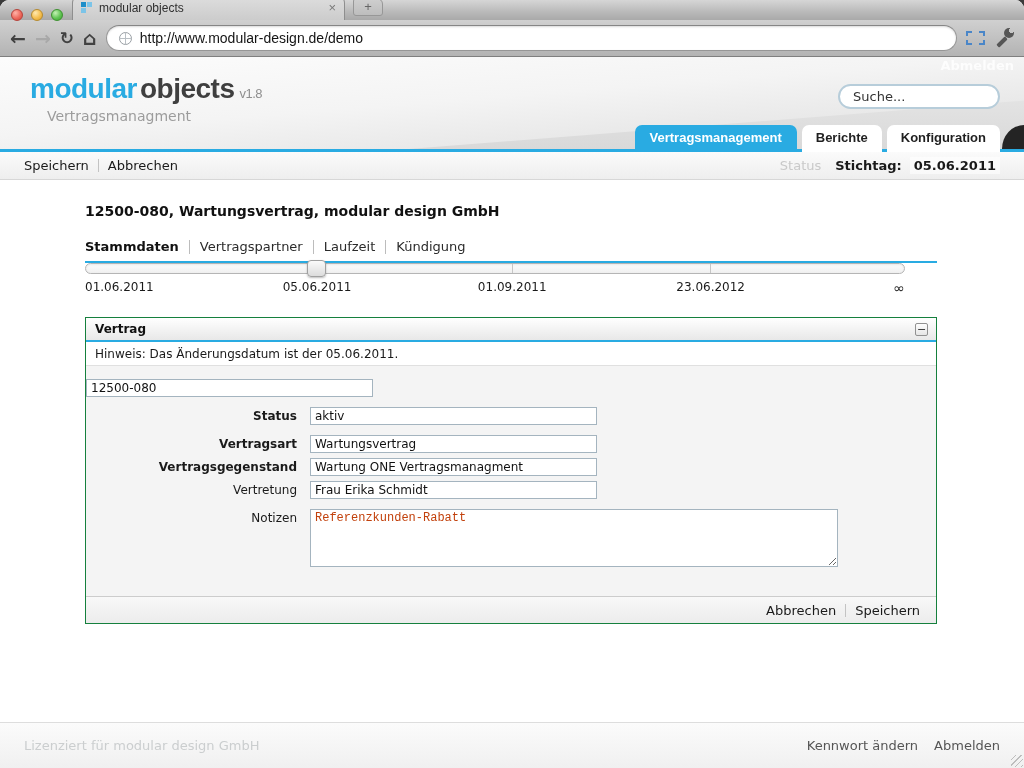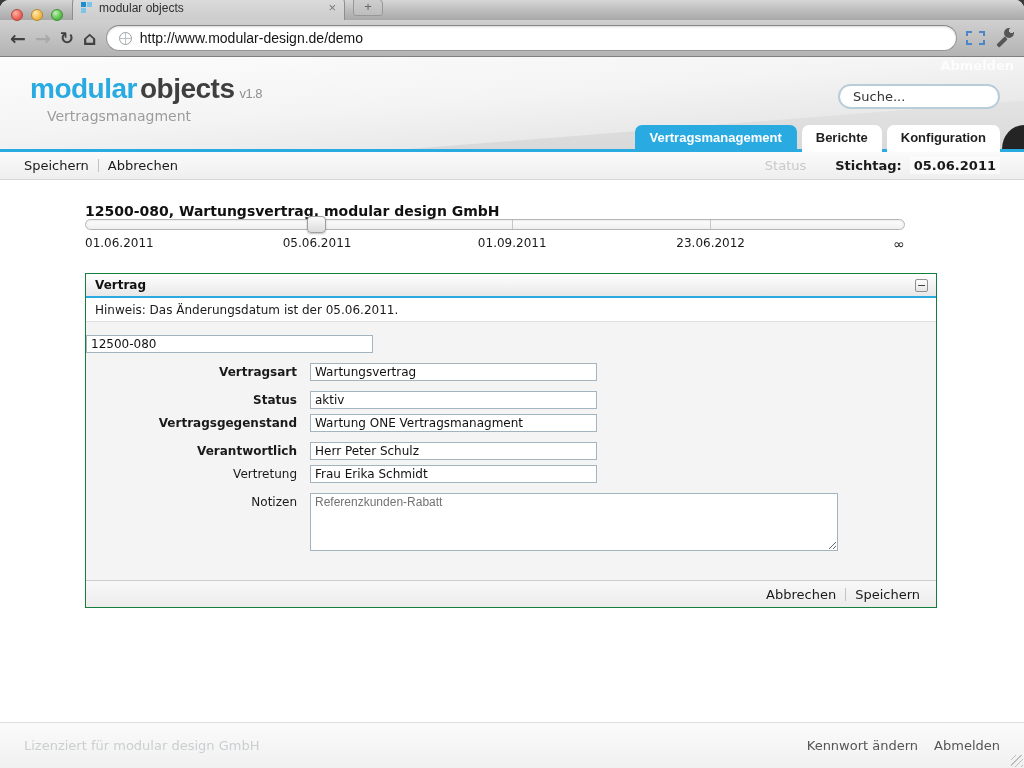--- a/index.html
+++ b/index.html
@@ -60,21 +60,21 @@
   .atab { height:27px; padding:0 14px; background:#fff; border-radius:7px 7px 0 0; font-family:"Liberation Sans",sans-serif; font-size:13px; font-weight:bold; color:#1f1f1f; line-height:25px; cursor:pointer; }
   .atab.active { background:#29abe2; color:#fff; padding:0 15px; }
   .dark-corner { position:absolute; right:0; bottom:0; width:22px; height:24px; background:#242424; border-top-left-radius:100% 100%; z-index:1; }
   .blue-line { height:3px; background:#29abe2; flex:none; }
 
   .app-toolbar { height:28px; flex:none; background:linear-gradient(180deg,#fbfbfb,#eeeeee); border-bottom:1px solid #d7d7d7; display:flex; align-items:center; padding:0 24px; font-size:13px; color:#1a1a1a; }
   .tb-link { cursor:pointer; white-space:nowrap; }
   .tb-sep { display:inline-block; width:0; height:13px; border-left:1px solid #c3c3c3; margin:0 9px; }
   .tb-right { margin-left:auto; display:flex; align-items:center; }
   .tb-today { color:#c9c9c9; margin-right:14px; cursor:default; }
-  .tb-stichtag { font-weight:bold; margin-right:8px;margin-left:15px; }
+  .tb-stichtag { font-weight:bold; margin-right:8px; }
   .tb-date { font-weight:bold; background:rgba(255,255,255,.6); padding:1px 4px; cursor:pointer; }
 
   .content { flex:1; background:#fff; padding:0 87px 0 85px; overflow:hidden; }
   .doc-title { font-size:14px; font-weight:bold; color:#111; margin-top:23px; }
   .subtabs { margin-top:20px; padding-bottom:7px; border-bottom:2px solid #29abe2; display:flex; align-items:center; font-size:13px; color:#2b2b2b; }
   .stab { cursor:pointer; }
   .stab.active { font-weight:bold; color:#111; }
   .s-sep { display:inline-block; width:0; height:14px; border-left:1px solid #bcbcbc; margin:0 10px; }
 
   .timeline { width:820px; }
@@ -95,21 +95,21 @@
   .p-head { height:24px; background:linear-gradient(180deg,#ffffff,#e8e8e8); border-bottom:2px solid #29abe2; display:flex; align-items:center; padding:0 8px 0 9px; }
   .p-title { font-size:12px; font-weight:bold; color:#111; }
   .collapse { margin-left:auto; width:13px; height:13px; border:1px solid #919191; border-radius:2px; background:linear-gradient(180deg,#fdfdfd,#e6e6e6); font-size:11px; line-height:11px; text-align:center; color:#333; cursor:pointer; }
   .p-hint { height:24px; line-height:24px; background:#fff; border-bottom:1px solid #e0e0e0; padding:0 9px; font-size:12px; color:#1a1a1a; }
   .p-body { padding:13px 0 24px; }
   .frow { display:flex; align-items:flex-start; margin-bottom:5px; }
   .frow.gap { margin-top:10px; }
   .flabel { width:224px; text-align:right; padding-right:13px; font-size:12px; color:#1a1a1a; line-height:18px; flex:none; }
   .flabel.bold { font-weight:bold; }
   .finput { width:287px; height:18px; border:1px solid #a4b4bf; background:#fff; font-family:"DejaVu Sans",sans-serif; font-size:12px; color:#111; padding:0 4px; outline:none; }
-  .ftext { width:528px; height:58px; border:1px solid #a4b4bf; background:#fff; font-family:Liberation Sans, sans-serif; font-size:12px; color:#737373; padding:1px 4px; resize:both; outline:none; }
+  .ftext { width:528px; height:58px; border:1px solid #a4b4bf; background:#fff; font-family:Liberation Mono, monospace; font-size:12px; color:#c2410c; padding:1px 4px; resize:both; outline:none; }
   .p-foot { height:27px; background:linear-gradient(180deg,#f8f8f8,#ececec); border-top:1px solid #cccccc; display:flex; align-items:center; justify-content:flex-end; padding:0 16px; font-size:13px; color:#1a1a1a; }
 
   .app-footer { height:46px; flex:none; background:linear-gradient(180deg,#fbfbfb,#f0f0f0); border-top:1px solid #dddddd; display:flex; align-items:center; padding:0 24px; position:relative; }
   .license { font-size:13px; color:#cbcecf; }
   .f-links { margin-left:auto; display:flex; gap:16px; font-size:13px; color:#555; }
   .f-link { cursor:pointer;text-align:right; }
   .resize-grip { position:absolute; right:1px; bottom:1px; width:12px; height:12px; background:repeating-linear-gradient(135deg, rgba(0,0,0,0) 0 3px, #bdbdbd 3px 4px); cursor:nwse-resize; }
 </style>
 </head>
 <body>
@@ -176,20 +176,29 @@
       <span class="tb-right">
         <span class="tb-today">Status</span>
         <span class="tb-stichtag">Stichtag:</span>
         <span class="tb-date">05.06.2011</span>
       </span>
     </div>
 
     <div class="content">
       <h1 class="doc-title">12500-080, Wartungsvertrag, modular design GmbH</h1>
 
+      <div class="subtabs">
+        <span class="stab active">Stammdaten</span>
+        <span class="s-sep"></span>
+        <span class="stab">Vertragspartner</span>
+        <span class="s-sep"></span>
+        <span class="stab">Laufzeit</span>
+        <span class="s-sep"></span>
+        <span class="stab">Kündigung</span>
+      </div>
 
       <div class="timeline">
         <div class="track">
           <span class="tick t1"></span>
           <span class="tick t2"></span>
           <span class="handle"></span>
         </div>
         <div class="tl-labels">
           <span class="tl l0">01.06.2011</span>
           <span class="tl l1">05.06.2011</span>
@@ -203,34 +212,30 @@
         <div class="p-head">
           <span class="p-title">Vertrag</span>
           <span class="collapse">−</span>
         </div>
         <div class="p-hint">Hinweis: Das Änderungsdatum ist der 05.06.2011.</div>
         <div class="p-body">
           <div class="frow">
             <input class="finput" value="12500-080" style="">
           </div>
           <div class="frow gap">
+            <label class="flabel bold">Status</label>
+            <input class="finput" value="aktiv" style="">
+          </div>
+          <div class="frow gap">
             <label class="flabel bold">Vertragsart</label>
             <input class="finput" value="Wartungsvertrag" style="">
-          </div>
-          <div class="frow gap">
-            <label class="flabel bold">Status</label>
-            <input class="finput" value="aktiv" style="">
           </div>
           <div class="frow">
             <label class="flabel bold">Vertragsgegenstand</label>
             <input class="finput" value="Wartung ONE Vertragsmanagment" style="">
-          </div>
-          <div class="frow gap">
-            <label class="flabel bold">Verantwortlich</label>
-            <input class="finput" value="Herr Peter Schulz" style="">
           </div>
           <div class="frow">
             <label class="flabel">Vertretung</label>
             <input class="finput" value="Frau Erika Schmidt" style="">
           </div>
           <div class="frow gap">
             <label class="flabel">Notizen</label>
             <textarea class="ftext" style="">Referenzkunden-Rabatt</textarea>
           </div>
         </div>

